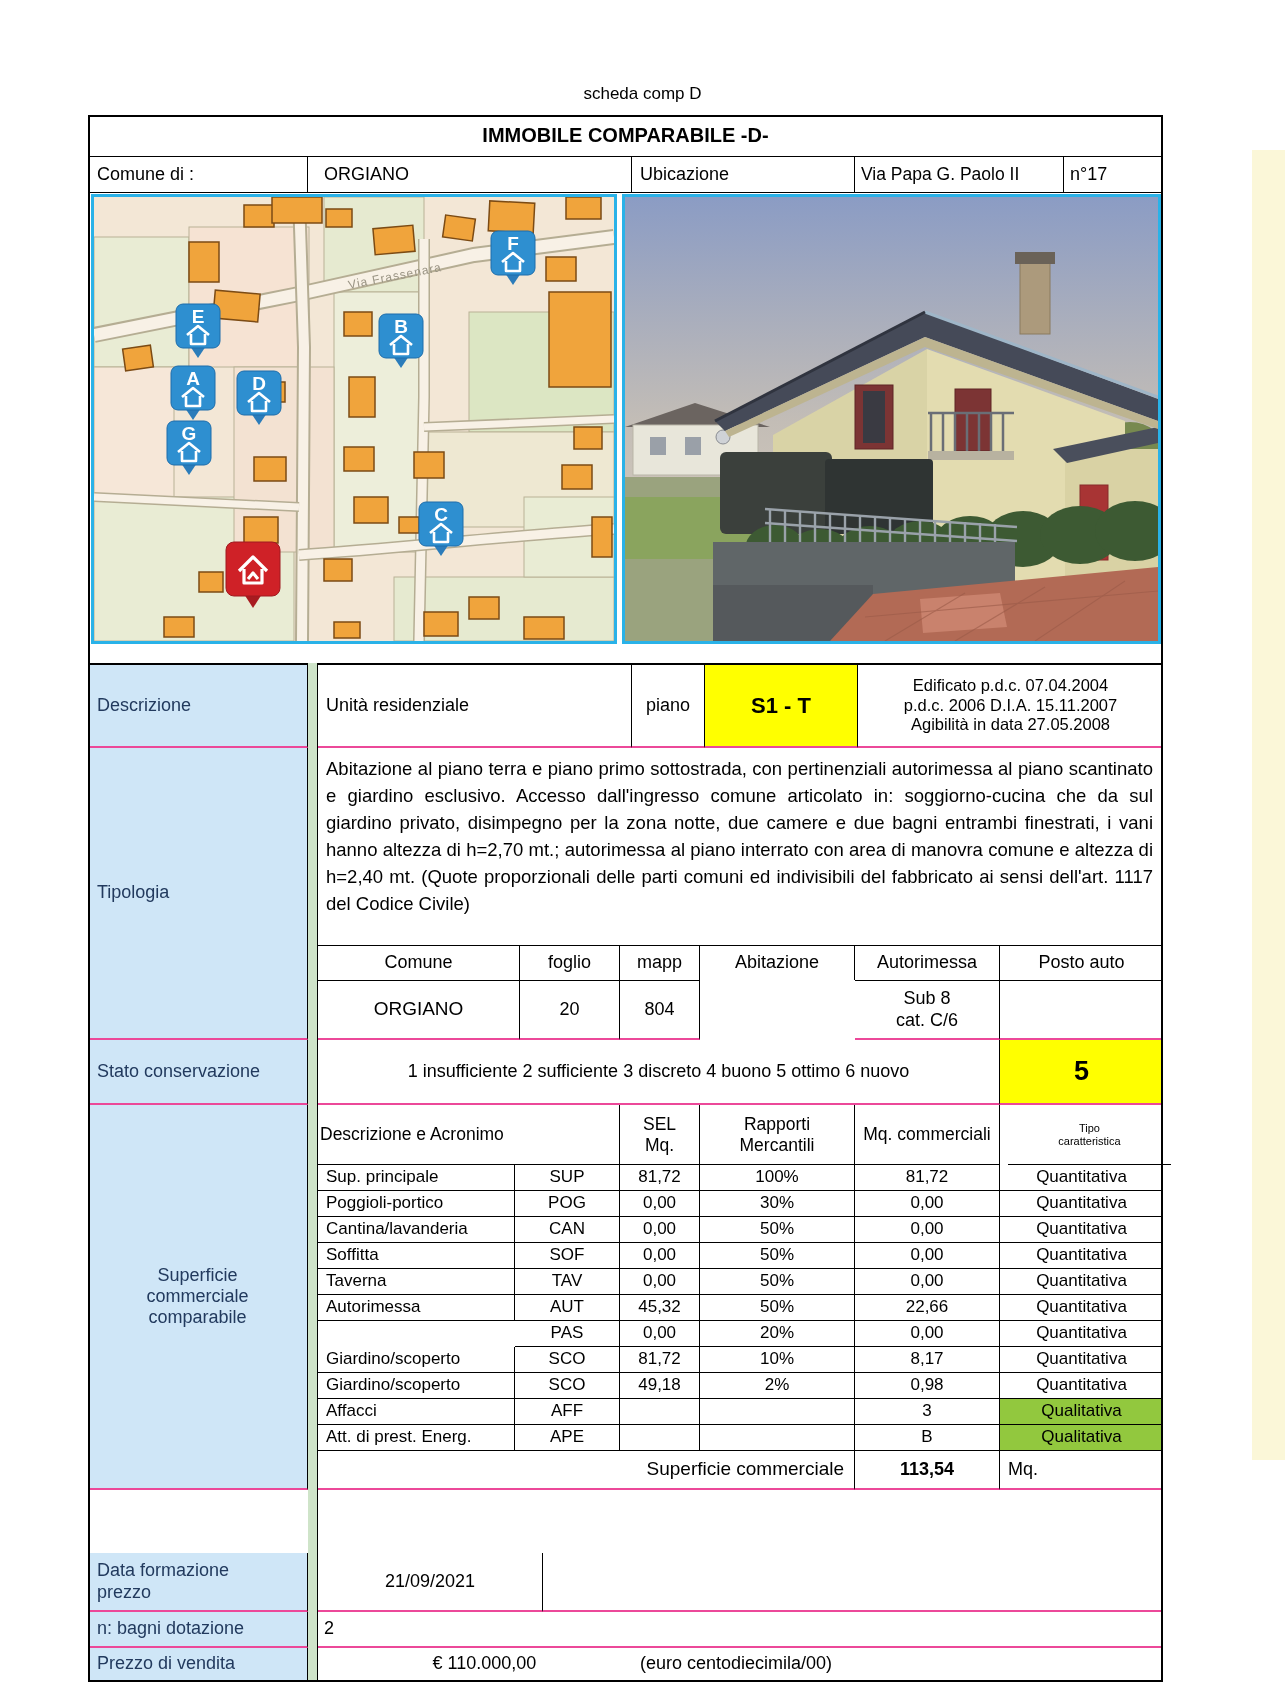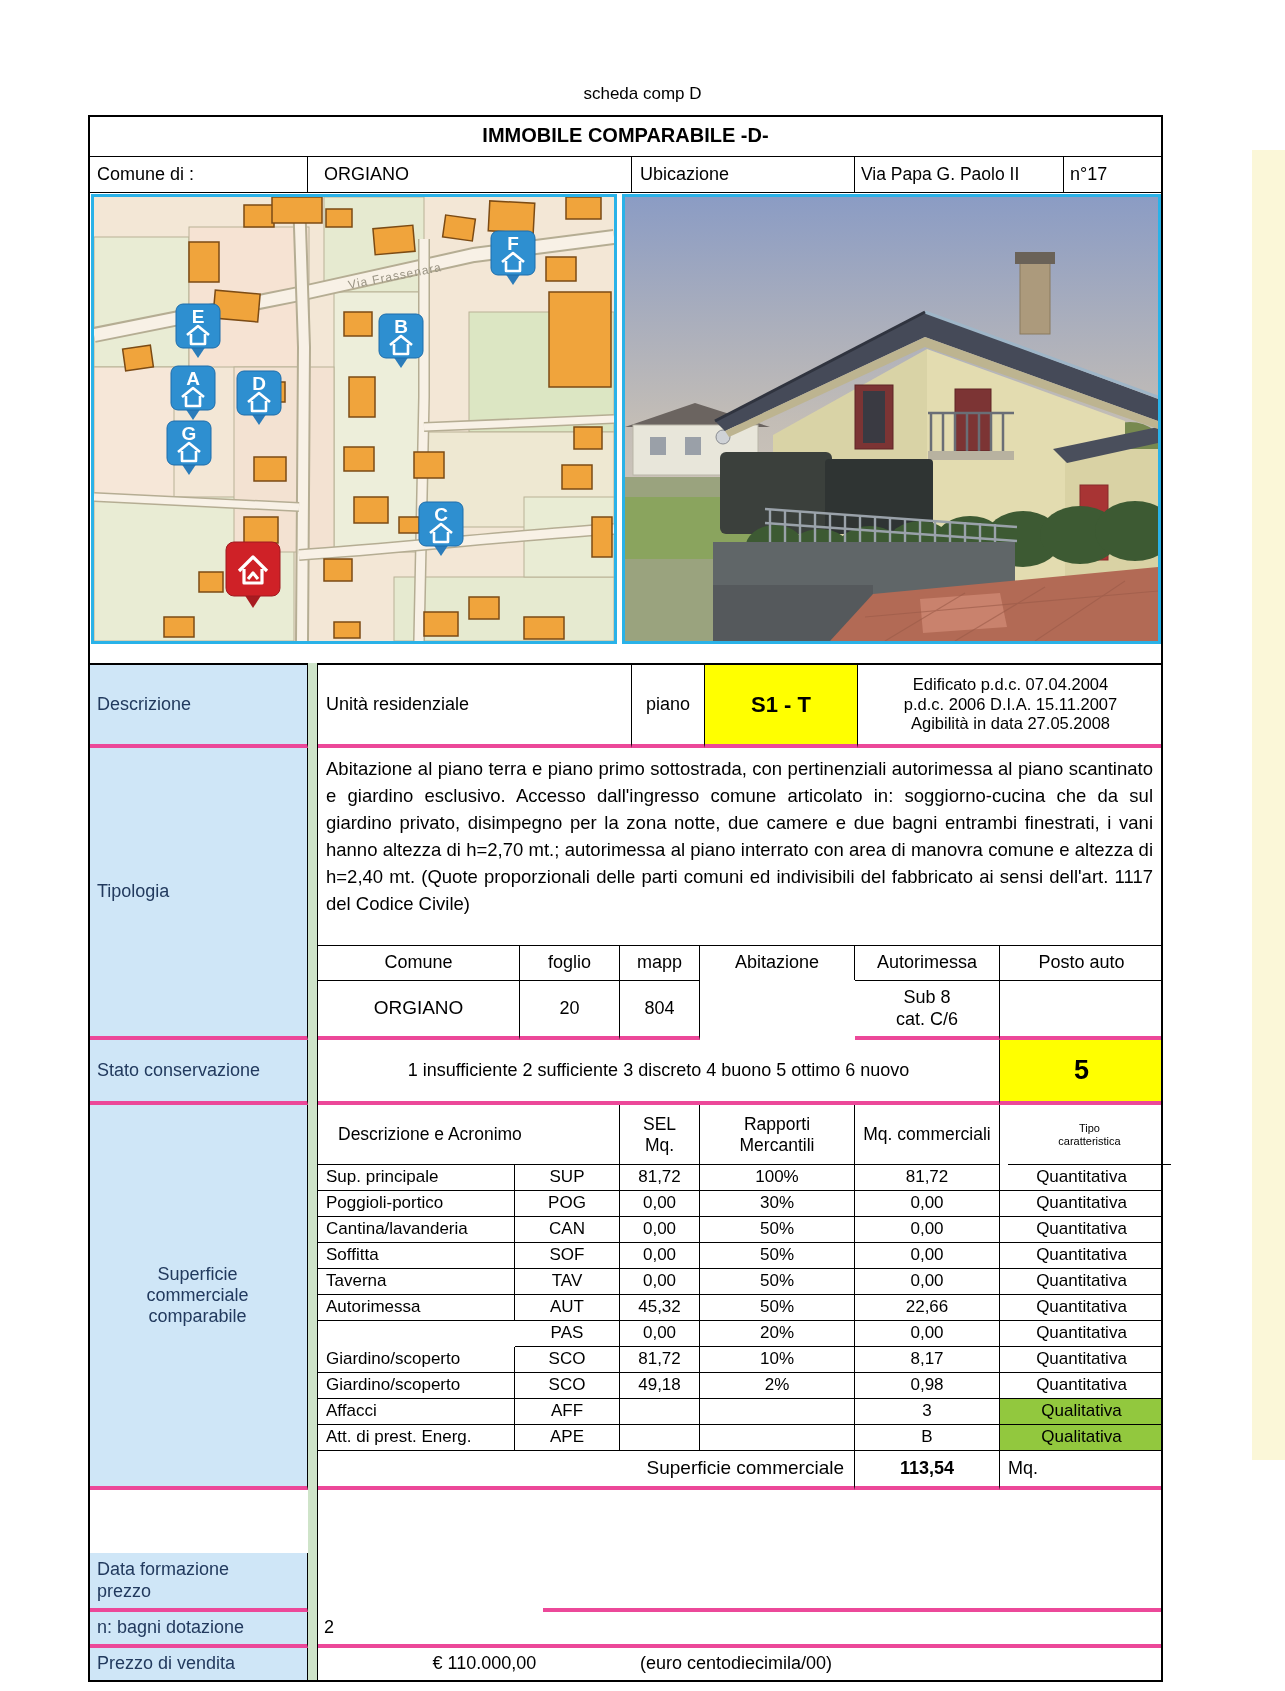--- a/index.html
+++ b/index.html
@@ -2,21 +2,21 @@
 <html><head>
 <meta charset="utf-8">
 <style>
   html,body{margin:0;padding:0;background:#ffffff;}
   #page{position:relative;width:1285px;height:1691px;background:#ffffff;
         font-family:"Liberation Sans","DejaVu Sans",sans-serif;color:#000;overflow:hidden;}
   .cell{position:absolute;box-sizing:border-box;display:flex;align-items:center;
         font-size:18px;line-height:1.18;overflow:hidden;background:#fff;}
   .c{justify-content:center;text-align:center;}
   .r{justify-content:flex-end;text-align:right;}
-  .bb{border-bottom:1px solid #000;} .bb2{border-bottom:4px solid #ec4899;}
+  .bb{border-bottom:1px solid #000;} .bb2{border-bottom:2px solid #ec4899;}
   .br{border-right:1px solid #000;}  .bt{border-top:1px solid #000;} .bt2{border-top:2px solid #000;}
   .lbl{background:#cfe6f7;color:#223a5e;padding-left:9px;}
   .pre{white-space:pre-line;}
   .bold{font-weight:bold;}
   .frame{position:absolute;box-sizing:border-box;border:2px solid #000;pointer-events:none;background:transparent;}
   .imgbox{position:absolute;box-sizing:border-box;border:3px solid #29b2e8;background:#fff;}
   .block{display:block;}
   .qualcell{background:#92c83e;}
   .yellow{background:#ffff00;}
   .greenband{position:absolute;background:#cfe4c9;border-right:1px solid #000;box-sizing:border-box;}
@@ -333,21 +333,21 @@
   <div class="cell lbl br bb2" style="left:88px;top:1040px;width:220px;height:65px;">Stato conservazione</div>
   <div class="cell c br bb2" style="left:318px;top:1040px;width:682px;height:65px;">
     <div>
       <div>1 insufficiente   2 sufficiente   3 discreto   4 buono   5 ottimo  6 nuovo</div>
     </div>
   </div>
   <div class="cell c bb2 yellow bold" style="left:1000px;top:1040px;width:163px;height:65px;font-size:27px;">5</div>
 
   <div class="cell lbl c bb2 br" style="left:88px;top:1105px;width:220px;height:385px;padding:0 18px;text-align:center;justify-content:center;">Superficie commerciale comparabile</div>
 
-  <div class="cell br bb" style="left:318px;top:1105px;width:302px;height:60px;padding-left:20px;font-size:17.5px;">Descrizione e Acronimo</div>
+  <div class="cell br bb" style="left:318px;top:1105px;width:302px;height:60px;padding-left:2px;font-size:17.5px;">Descrizione e Acronimo</div>
   <div class="cell c br bb pre" style="left:620px;top:1105px;width:80px;height:60px;font-size:17.5px;">SEL
 Mq.</div>
   <div class="cell c br bb pre" style="left:700px;top:1105px;width:155px;height:60px;font-size:17.5px;">Rapporti
 Mercantili</div>
   <div class="cell c br bb" style="left:855px;top:1105px;width:145px;height:60px;font-size:17.5px;">Mq. commerciali</div>
   <div class="cell c bb pre" style="left:1008px;top:1105px;width:163px;height:60px;font-size:11px;">Tipo
 caratteristica</div>
 
   <div class="cell br bb" style="left:318px;top:1165px;width:197px;height:26px;padding-left:8px;font-size:17px;">Sup. principale</div>
   <div class="cell c br bb" style="left:515px;top:1165px;width:105px;height:26px;font-size:17px;">SUP</div>
@@ -425,20 +425,21 @@
   <div class="cell c br bb" style="left:700px;top:1425px;width:155px;height:26px;font-size:17px;"></div>
   <div class="cell c br bb" style="left:855px;top:1425px;width:145px;height:26px;font-size:17px;">B</div>
   <div class="cell c bb qualcell" style="left:1000px;top:1425px;width:163px;height:26px;font-size:17px;">Qualitativa</div>
 
   <div class="cell r br bb2" style="left:318px;top:1451px;width:537px;height:39px;padding-right:10px;font-size:19px;">Superficie commerciale</div>
   <div class="cell c br bb2 bold" style="left:855px;top:1451px;width:145px;height:39px;">113,54</div>
   <div class="cell bb2" style="left:1000px;top:1451px;width:163px;height:39px;padding-left:8px;">Mq.</div>
 
 
   <div class="cell lbl br bb2" style="left:88px;top:1553px;width:220px;height:59px;padding-right:40px;">Data formazione prezzo</div>
+  <div class="cell c br bb2" style="left:318px;top:1553px;width:225px;height:59px;">21/09/2021</div>
   <div class="cell bb2" style="left:543px;top:1553px;width:620px;height:59px;"></div>
 
   <div class="cell lbl br bb2" style="left:88px;top:1612px;width:220px;height:36px;">n: bagni dotazione</div>
   <div class="cell bb2" style="left:318px;top:1612px;width:845px;height:36px;padding-left:6px;">2</div>
 
   <div class="cell lbl br" style="left:88px;top:1648px;width:220px;height:32px;">Prezzo di vendita</div>
   <div class="cell c br" style="left:318px;top:1648px;width:334px;height:32px;">€ 110.000,00</div>
   <div class="cell" style="left:632px;top:1648px;width:531px;height:32px;padding-left:8px;">(euro centodiecimila/00)</div>
 
   <div class="frame" style="left:88px;top:115px;width:1075px;height:1567px;"></div>

